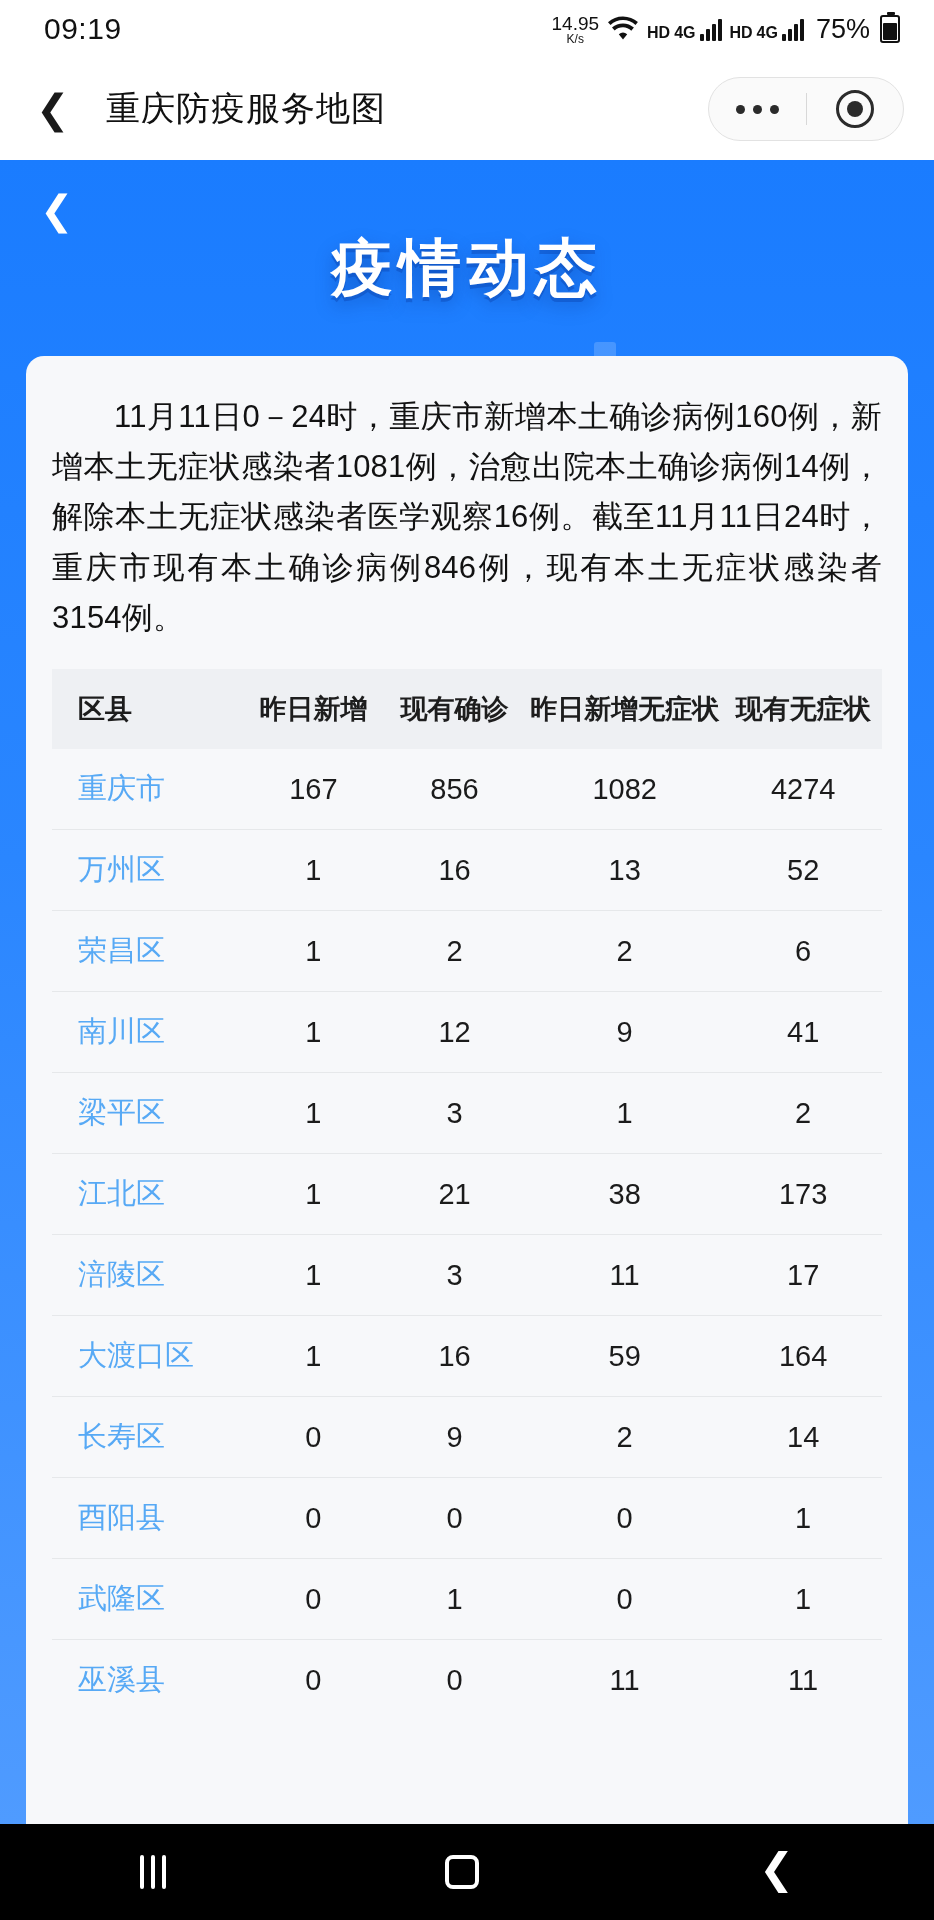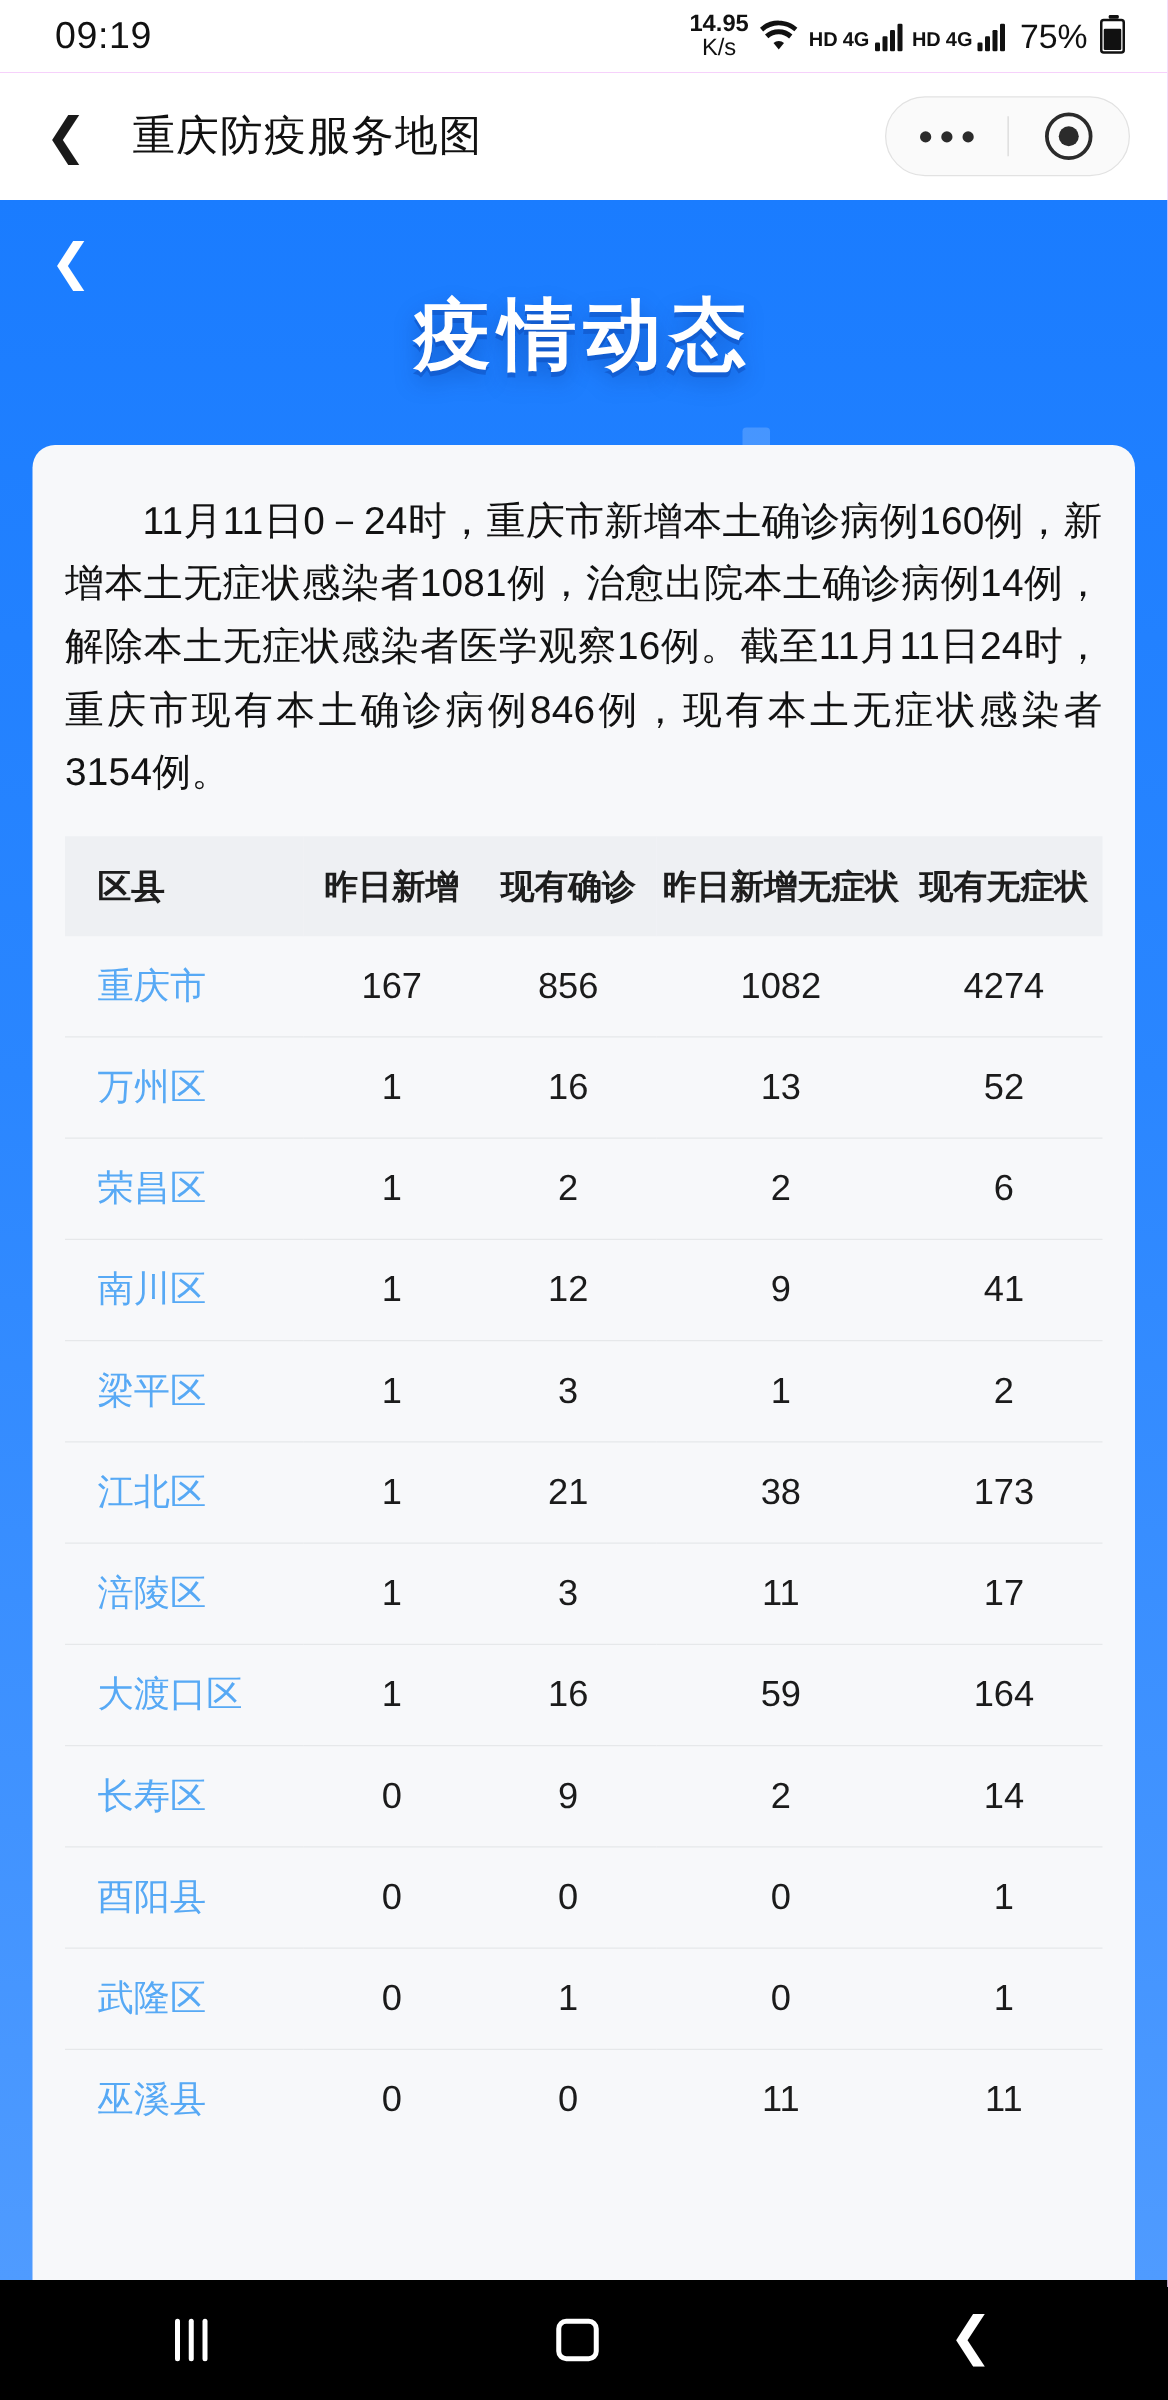--- a/index.html
+++ b/index.html
@@ -7,21 +7,21 @@
     width: 934px;
     height: 1920px;
     background: #ffffff;
     font-family: "Liberation Sans", sans-serif;
     overflow: hidden;
   }
   .phone {
     position: relative;
     width: 934px;
     height: 1920px;
-    background: #d946ef;
+    background: #f0abfc;
     display: flex;
     flex-direction: column;
   }
 
   
   .statusbar {
     height: 58px;
     background: #ffffff;
     display: flex;
     align-items: center;
@@ -37,22 +37,22 @@
   .status-right {
     display: flex;
     align-items: center;
     gap: 8px;
   }
   .net-speed {
     text-align: center;
     line-height: 1.0;
     color: #111;
   }
-  .net-speed .v { font-size: 19px; display:block; font-weight:700;}
-  .net-speed .u { font-size: 19px; display:block;text-align:center; }
+  .net-speed .v { font-size: 19px; display:block; font-weight:400;}
+  .net-speed .u { font-size: 12px; display:block;text-align:center; }
   .ic { color:#111; display:flex; align-items:center; }
   .tag {
     font-size: 16px;
     font-weight: 700;
     color: #111;
     line-height: 1;
   }
   .bars {
     display: flex;
     align-items: flex-end;

